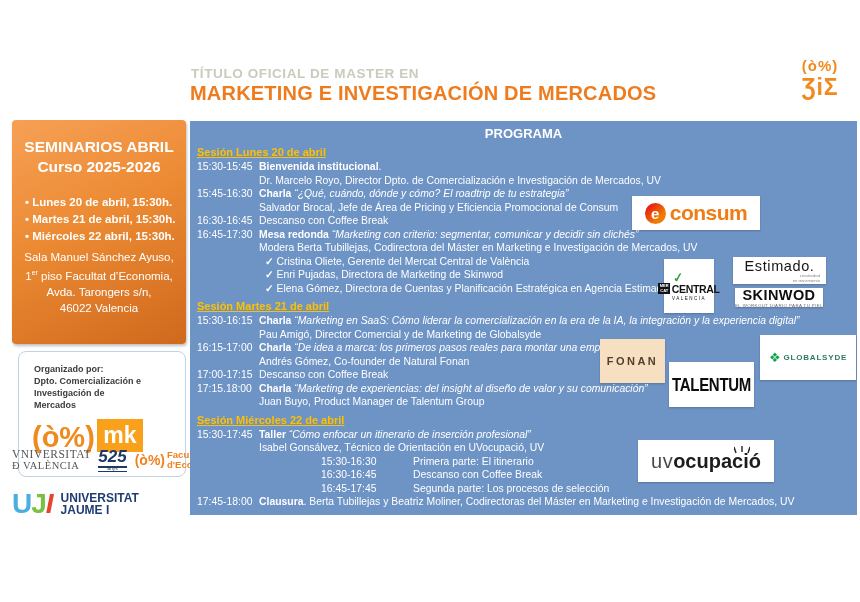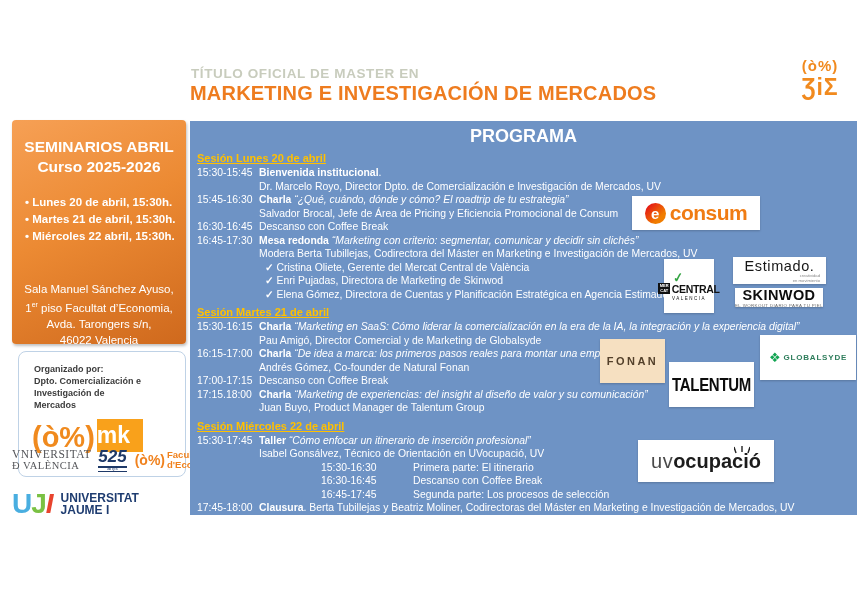--- a/index.html
+++ b/index.html
@@ -18,52 +18,52 @@
 
   
   .side-box { position:absolute; left:12px; top:120px; width:174px; height:224px;
               border-radius:4px; color:#ffffff; text-align:center;
               background:linear-gradient(155deg,#f6a055 0%, #ec8a33 45%, #cf691d 100%);
               box-shadow:1px 2px 3px rgba(0,0,0,.25); }
   .side-title { margin-top:17px; font-size:15.5px; font-weight:bold; line-height:20px; }
   .side-dates { margin:17px 0 0 13px; text-align:left; font-size:11.5px; font-weight:bold;
                 line-height:17px; list-style:none; }
   .side-dates li::before { content:"• "; }
-  .side-venue { margin-top:36px; font-size:11.5px; line-height:16px; }
+  .side-venue { margin-top:4px; font-size:11.5px; line-height:16px; }
   .side-venue sup { font-size:7px; }
 
   
   .org-box { position:absolute; left:18px; top:351px; width:168px; height:126px;
              border:1.5px solid #bfd2e6; border-radius:8px; }
   .org-text { margin:11px 0 0 15px; font-size:9px; font-weight:bold; color:#3c3c3c; line-height:12px; }
   .mk-row { display:flex; align-items:flex-end; margin:8px 0 0 13px; }
   .mk-glyph { font-size:29px; line-height:30px; color:#f08a1e; font-weight:600; }
   .mk-badge { width:46px; height:33px; background:#f9a11b; color:#ffffff; font-weight:800;
-              font-size:23px; line-height:33px; text-align:left; margin-left:2px; }
+              font-size:23px; line-height:33px; text-align:center; margin-left:2px; }
 
   
   .uv-row { position:absolute; left:12px; top:448px; display:flex; align-items:center; }
   .uv-name { font-family:"Liberation Serif", serif; color:#55565a; font-size:11.5px;
              line-height:11px; letter-spacing:.5px; }
   .uv-name .l2 { font-size:10.5px; }
   .anys { margin-left:7px; color:#1e3968; text-align:center; }
   .anys .n { font-size:17px; font-weight:900; font-style:italic; line-height:15px;
              border-bottom:2px solid #1e3968; }
   .anys .a { display:block; font-size:5px; line-height:5px; border-bottom:1px solid #1e3968; }
   .fac { margin-left:8px; display:flex; align-items:center; color:#f0821e; }
   .fac .fg { font-size:14px; font-weight:600; }
   .fac .ft { margin-left:2px; font-size:9.5px; font-weight:bold; line-height:10px; }
   .uji-row { position:absolute; left:12px; top:490px; display:flex; align-items:center; }
   .uji-icon { font-size:28px; font-weight:900; line-height:28px; letter-spacing:-1px; }
   .uji-icon .u { color:#49aee0; } .uji-icon .j { color:#7ac143; } .uji-icon .i { color:#e8432d; font-style:italic; }
   .uji-text { margin-left:8px; color:#1e3c70; font-size:12px; font-weight:800; line-height:12px; }
 
   
   .panel { position:absolute; left:190px; top:121px; width:667px; height:394px; background:#6e93c5; }
-  .panel-title { text-align:center; padding-top:5px; color:#ffffff; font-size:18px; font-weight:800; }
+  .panel-title { text-align:center; padding-top:5px; color:#ffffff; font-size:13px; font-weight:800; }
   .sec-title { margin:5px 0 2px 7px; color:#ffc000; font-size:11px; font-weight:bold;
                text-decoration:underline; }
   .prow { display:flex; padding-left:7px; color:#ffffff; font-size:10.4px; line-height:13.5px; }
   .ptime { width:62px; flex:none; }
   .pcontent { flex:1; }
   .pcontent b { font-weight:bold; }
   .pcontent i { font-style:italic; }
   .prow.indent .pcontent { padding-left:6px; }
   .prow.sub .pcontent { padding-left:34px; }
   .subtime { display:inline-block; width:92px;margin-left:28px; }

